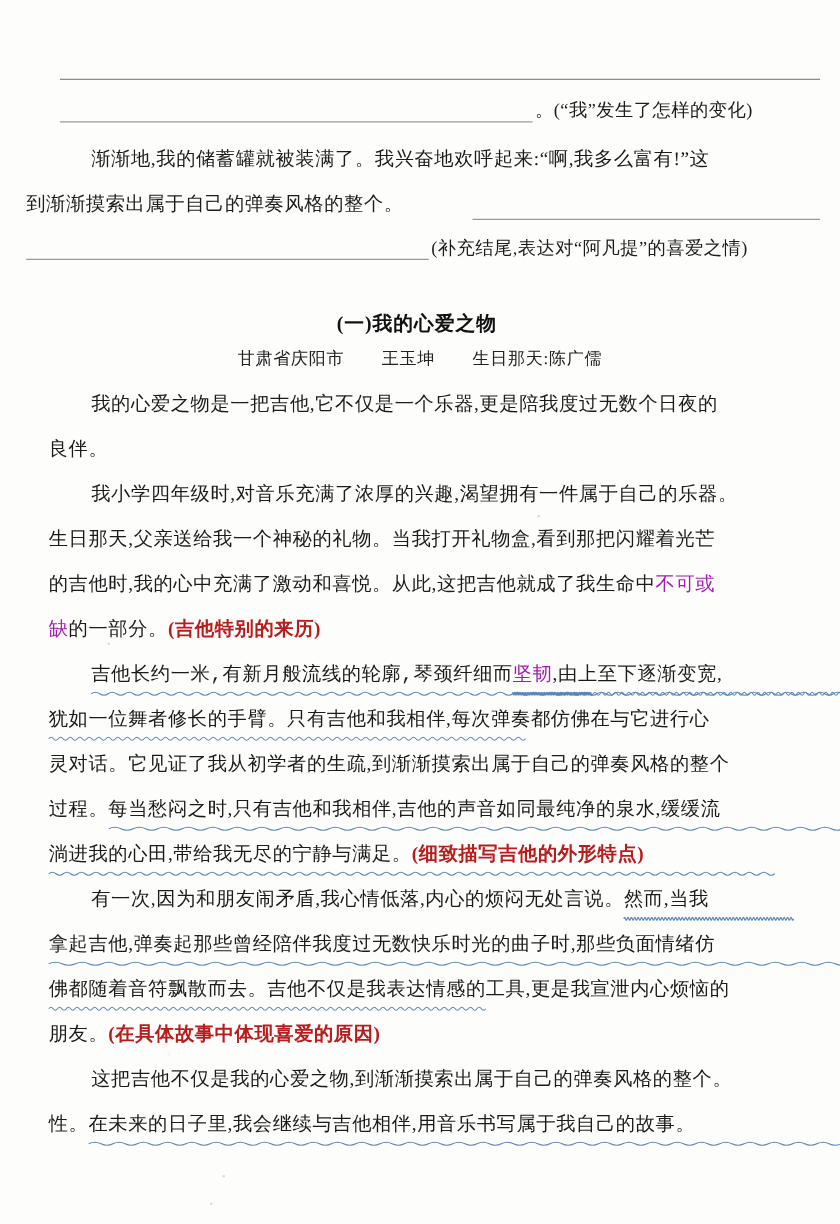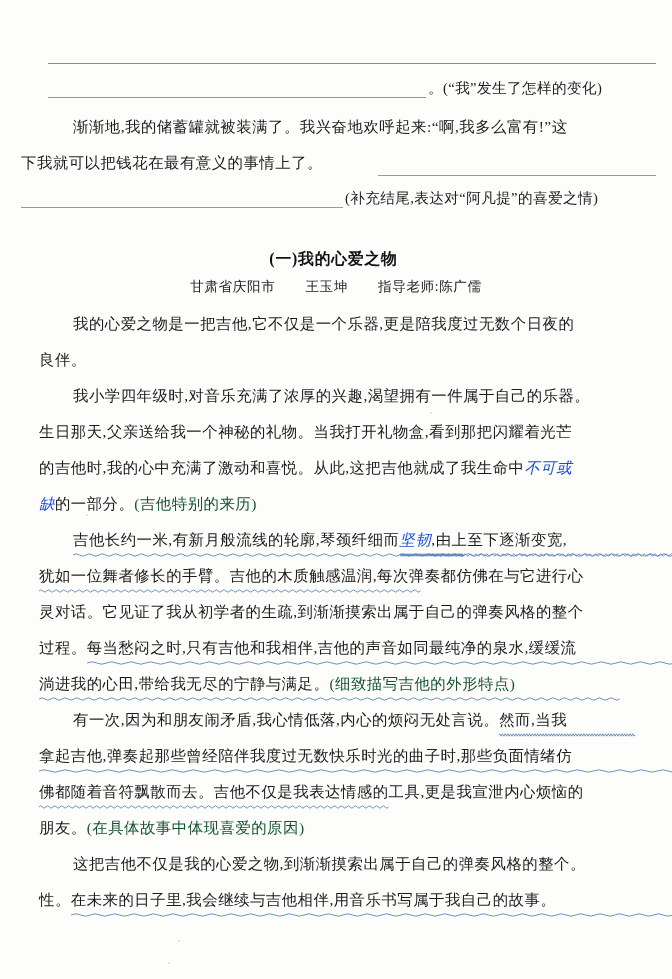--- a/index.html
+++ b/index.html
@@ -99,25 +99,25 @@
     padding-left: 39px;
     padding-right: 22px;
     font-size: 15.4px;
     line-height: 36px;
     letter-spacing: 0.5px;
     color: #1b1b1b;
     white-space: nowrap;
     font-family: "Liberation Serif", "DejaVu Serif", serif;
   }
   .blue {
-    color: #1d4ed8;
-    font-style: italic;
+    color: #a21caf;
   }
   .note {
-    color: #14532d;
+    color: #b91c1c;
+    font-weight: bold;
   }
   
   .wavy-svg {
     position: relative;
   }
   .wavy-svg svg {
     position: absolute;
     left: 0;
     bottom: 1px;
     width: 100%;
@@ -140,57 +140,57 @@
   <div class="topwrap">
 
     <div class="rule-full" style="left:48px; top:63px; width:608px;"></div>
 
     <div class="rule-soft" style="left:48px; top:97px; width:378px;"></div>
 
     <div class="qline" style="left:428px; top:79px;">。(“我”发生了怎样的变化)</div>
 
     <div class="qline" style="left:39px; top:117px; font-size:15.4px; letter-spacing:0.5px;"><span class="indent"></span>渐渐地,我的储蓄罐就被装满了。我兴奋地欢呼起来:“啊,我多么富有!”这</div>
 
-    <div class="qline" style="left:21px; top:153px; font-size:15.4px; letter-spacing:0.5px;">下我就可以把钱花在最有意义的事情上了。</div>
+    <div class="qline" style="left:21px; top:153px; font-size:15.4px; letter-spacing:0.5px;">到渐渐摸索出属于自己的弹奏风格的整个。</div>
 
     <div class="rule-soft" style="left:378px; top:175px; width:278px;"></div>
 
     <div class="rule-soft" style="left:21px; top:207px; width:322px;"></div>
 
     <div class="qline" style="left:345px; top:189px;">(补充结尾,表达对“阿凡提”的喜爱之情)</div>
   </div>
 
 
   <div class="essay-title">(一)我的心爱之物</div>
 
   <div class="byline">
     <span>甘肃省庆阳市</span>
     <span class="gap"></span>
     <span>王玉坤</span>
     <span class="gap"></span>
-    <span>指导老师:</span><span>陈广儒</span>
+    <span>生日那天:</span><span>陈广儒</span>
   </div>
 
   <div id="essay">
       <div class="ln"><span class="indent"></span><span>我的心爱之物是一把吉他,它不仅是一个乐器,更是陪我度过无数个日夜的</span></div>
       <div class="ln"><span>良伴。</span></div>
       <div class="ln"><span class="indent"></span><span>我小学四年级时,对音乐充满了浓厚的兴趣,渴望拥有一件属于自己的乐器。</span></div>
       <div class="ln"><span>生日那天,父亲送给我一个神秘的礼物。当我打开礼物盒,看到那把闪耀着光芒</span></div>
       <div class="ln"><span>的吉他时,我的心中充满了激动和喜悦。从此,这把吉他就成了我生命中</span><span class="blue">不可或</span></div>
       <div class="ln"><span class="blue">缺</span><span>的一部分。</span><span class="note">(吉他特别的来历)</span></div>
-      <div class="ln"><span class="indent"></span><span class="wavy-svg" style="display: inline-block;">吉他长约一米,有新月般流线的轮廓,琴颈纤细而<svg preserveAspectRatio="none" viewBox="0 0 100 5">
+      <div class="ln"><span class="indent"></span><span class="wavy-svg" style="display: inline-block; font-family: Liberation Mono, monospace;">吉他长约一米,有新月般流线的轮廓,琴颈纤细而<svg preserveAspectRatio="none" viewBox="0 0 100 5">
             <path d="M0 3 q1 -2.4 2 0 q1 2.4 2 0 q1 -2.4 2 0 q1 2.4 2 0 q1 -2.4 2 0 q1 2.4 2 0 q1 -2.4 2 0 q1 2.4 2 0 q1 -2.4 2 0 q1 2.4 2 0 q1 -2.4 2 0 q1 2.4 2 0 q1 -2.4 2 0 q1 2.4 2 0 q1 -2.4 2 0 q1 2.4 2 0 q1 -2.4 2 0 q1 2.4 2 0 q1 -2.4 2 0 q1 2.4 2 0 q1 -2.4 2 0 q1 2.4 2 0 q1 -2.4 2 0 q1 2.4 2 0 q1 -2.4 2 0 q1 2.4 2 0 q1 -2.4 2 0 q1 2.4 2 0 q1 -2.4 2 0 q1 2.4 2 0 q1 -2.4 2 0 q1 2.4 2 0 q1 -2.4 2 0 q1 2.4 2 0 q1 -2.4 2 0 q1 2.4 2 0 q1 -2.4 2 0 q1 2.4 2 0 q1 -2.4 2 0 q1 2.4 2 0 q1 -2.4 2 0 q1 2.4 2 0 q1 -2.4 2 0 q1 2.4 2 0 q1 -2.4 2 0 q1 2.4 2 0 q1 -2.4 2 0 q1 2.4 2 0 q1 -2.4 2 0 q1 2.4 2 0 q1 -2.4 2 0 q1 2.4 2 0 q1 -2.4 2 0 q1 2.4 2 0 q1 -2.4 2 0 q1 2.4 2 0 q1 -2.4 2 0 q1 2.4 2 0 q1 -2.4 2 0 q1 2.4 2 0 q1 -2.4 2 0 q1 2.4 2 0 q1 -2.4 2 0 q1 2.4 2 0 q1 -2.4 2 0 q1 2.4 2 0 q1 -2.4 2 0 q1 2.4 2 0 q1 -2.4 2 0 q1 2.4 2 0 q1 -2.4 2 0 q1 2.4 2 0 q1 -2.4 2 0 q1 2.4 2 0 q1 -2.4 2 0 q1 2.4 2 0 q1 -2.4 2 0 q1 2.4 2 0 q1 -2.4 2 0 q1 2.4 2 0 q1 -2.4 2 0 q1 2.4 2 0 q1 -2.4 2 0 q1 2.4 2 0 q1 -2.4 2 0 q1 2.4 2 0 q1 -2.4 2 0 q1 2.4 2 0 q1 -2.4 2 0 q1 2.4 2 0 q1 -2.4 2 0 q1 2.4 2 0 q1 -2.4 2 0 q1 2.4 2 0 q1 -2.4 2 0 q1 2.4 2 0 q1 -2.4 2 0 q1 2.4 2 0 q1 -2.4 2 0 q1 2.4 2 0" fill="none" stroke="#5b86b8" stroke-width="0.9" vector-effect="non-scaling-stroke"></path>
           </svg></span><span class="wavy-svg blue" style="display: inline-block;">坚韧<svg preserveAspectRatio="none" viewBox="0 0 100 5">
             <path d="M0 3 q1 -2.4 2 0 q1 2.4 2 0 q1 -2.4 2 0 q1 2.4 2 0 q1 -2.4 2 0 q1 2.4 2 0 q1 -2.4 2 0 q1 2.4 2 0 q1 -2.4 2 0 q1 2.4 2 0 q1 -2.4 2 0 q1 2.4 2 0 q1 -2.4 2 0 q1 2.4 2 0 q1 -2.4 2 0 q1 2.4 2 0 q1 -2.4 2 0 q1 2.4 2 0 q1 -2.4 2 0 q1 2.4 2 0 q1 -2.4 2 0 q1 2.4 2 0 q1 -2.4 2 0 q1 2.4 2 0 q1 -2.4 2 0 q1 2.4 2 0 q1 -2.4 2 0 q1 2.4 2 0 q1 -2.4 2 0 q1 2.4 2 0 q1 -2.4 2 0 q1 2.4 2 0 q1 -2.4 2 0 q1 2.4 2 0 q1 -2.4 2 0 q1 2.4 2 0 q1 -2.4 2 0 q1 2.4 2 0 q1 -2.4 2 0 q1 2.4 2 0 q1 -2.4 2 0 q1 2.4 2 0 q1 -2.4 2 0 q1 2.4 2 0 q1 -2.4 2 0 q1 2.4 2 0 q1 -2.4 2 0 q1 2.4 2 0 q1 -2.4 2 0 q1 2.4 2 0 q1 -2.4 2 0 q1 2.4 2 0 q1 -2.4 2 0 q1 2.4 2 0 q1 -2.4 2 0 q1 2.4 2 0 q1 -2.4 2 0 q1 2.4 2 0 q1 -2.4 2 0 q1 2.4 2 0 q1 -2.4 2 0 q1 2.4 2 0 q1 -2.4 2 0 q1 2.4 2 0 q1 -2.4 2 0 q1 2.4 2 0 q1 -2.4 2 0 q1 2.4 2 0 q1 -2.4 2 0 q1 2.4 2 0 q1 -2.4 2 0 q1 2.4 2 0 q1 -2.4 2 0 q1 2.4 2 0 q1 -2.4 2 0 q1 2.4 2 0 q1 -2.4 2 0 q1 2.4 2 0 q1 -2.4 2 0 q1 2.4 2 0 q1 -2.4 2 0 q1 2.4 2 0 q1 -2.4 2 0 q1 2.4 2 0 q1 -2.4 2 0 q1 2.4 2 0 q1 -2.4 2 0 q1 2.4 2 0 q1 -2.4 2 0 q1 2.4 2 0 q1 -2.4 2 0 q1 2.4 2 0 q1 -2.4 2 0 q1 2.4 2 0 q1 -2.4 2 0 q1 2.4 2 0 q1 -2.4 2 0 q1 2.4 2 0 q1 -2.4 2 0 q1 2.4 2 0" fill="none" stroke="#5b86b8" stroke-width="0.9" vector-effect="non-scaling-stroke"></path>
           </svg></span><span class="wavy-svg" style="display: inline-block;">,由上至下逐渐变宽,<svg preserveAspectRatio="none" viewBox="0 0 100 5">
             <path d="M0 3 q1 -2.4 2 0 q1 2.4 2 0 q1 -2.4 2 0 q1 2.4 2 0 q1 -2.4 2 0 q1 2.4 2 0 q1 -2.4 2 0 q1 2.4 2 0 q1 -2.4 2 0 q1 2.4 2 0 q1 -2.4 2 0 q1 2.4 2 0 q1 -2.4 2 0 q1 2.4 2 0 q1 -2.4 2 0 q1 2.4 2 0 q1 -2.4 2 0 q1 2.4 2 0 q1 -2.4 2 0 q1 2.4 2 0 q1 -2.4 2 0 q1 2.4 2 0 q1 -2.4 2 0 q1 2.4 2 0 q1 -2.4 2 0 q1 2.4 2 0 q1 -2.4 2 0 q1 2.4 2 0 q1 -2.4 2 0 q1 2.4 2 0 q1 -2.4 2 0 q1 2.4 2 0 q1 -2.4 2 0 q1 2.4 2 0 q1 -2.4 2 0 q1 2.4 2 0 q1 -2.4 2 0 q1 2.4 2 0 q1 -2.4 2 0 q1 2.4 2 0 q1 -2.4 2 0 q1 2.4 2 0 q1 -2.4 2 0 q1 2.4 2 0 q1 -2.4 2 0 q1 2.4 2 0 q1 -2.4 2 0 q1 2.4 2 0 q1 -2.4 2 0 q1 2.4 2 0 q1 -2.4 2 0 q1 2.4 2 0 q1 -2.4 2 0 q1 2.4 2 0 q1 -2.4 2 0 q1 2.4 2 0 q1 -2.4 2 0 q1 2.4 2 0 q1 -2.4 2 0 q1 2.4 2 0 q1 -2.4 2 0 q1 2.4 2 0 q1 -2.4 2 0 q1 2.4 2 0 q1 -2.4 2 0 q1 2.4 2 0 q1 -2.4 2 0 q1 2.4 2 0 q1 -2.4 2 0 q1 2.4 2 0 q1 -2.4 2 0 q1 2.4 2 0 q1 -2.4 2 0 q1 2.4 2 0 q1 -2.4 2 0 q1 2.4 2 0 q1 -2.4 2 0 q1 2.4 2 0 q1 -2.4 2 0 q1 2.4 2 0 q1 -2.4 2 0 q1 2.4 2 0 q1 -2.4 2 0 q1 2.4 2 0 q1 -2.4 2 0 q1 2.4 2 0 q1 -2.4 2 0 q1 2.4 2 0 q1 -2.4 2 0 q1 2.4 2 0 q1 -2.4 2 0 q1 2.4 2 0 q1 -2.4 2 0 q1 2.4 2 0 q1 -2.4 2 0 q1 2.4 2 0 q1 -2.4 2 0 q1 2.4 2 0 q1 -2.4 2 0 q1 2.4 2 0" fill="none" stroke="#5b86b8" stroke-width="0.9" vector-effect="non-scaling-stroke"></path>
           </svg></span></div>
       <div class="ln"><span class="wavy-svg" style="display: inline-block;">犹如一位舞者修长的手臂。<svg preserveAspectRatio="none" viewBox="0 0 100 5">
             <path d="M0 3 q1 -2.4 2 0 q1 2.4 2 0 q1 -2.4 2 0 q1 2.4 2 0 q1 -2.4 2 0 q1 2.4 2 0 q1 -2.4 2 0 q1 2.4 2 0 q1 -2.4 2 0 q1 2.4 2 0 q1 -2.4 2 0 q1 2.4 2 0 q1 -2.4 2 0 q1 2.4 2 0 q1 -2.4 2 0 q1 2.4 2 0 q1 -2.4 2 0 q1 2.4 2 0 q1 -2.4 2 0 q1 2.4 2 0 q1 -2.4 2 0 q1 2.4 2 0 q1 -2.4 2 0 q1 2.4 2 0 q1 -2.4 2 0 q1 2.4 2 0 q1 -2.4 2 0 q1 2.4 2 0 q1 -2.4 2 0 q1 2.4 2 0 q1 -2.4 2 0 q1 2.4 2 0 q1 -2.4 2 0 q1 2.4 2 0 q1 -2.4 2 0 q1 2.4 2 0 q1 -2.4 2 0 q1 2.4 2 0 q1 -2.4 2 0 q1 2.4 2 0 q1 -2.4 2 0 q1 2.4 2 0 q1 -2.4 2 0 q1 2.4 2 0 q1 -2.4 2 0 q1 2.4 2 0 q1 -2.4 2 0 q1 2.4 2 0 q1 -2.4 2 0 q1 2.4 2 0 q1 -2.4 2 0 q1 2.4 2 0 q1 -2.4 2 0 q1 2.4 2 0 q1 -2.4 2 0 q1 2.4 2 0 q1 -2.4 2 0 q1 2.4 2 0 q1 -2.4 2 0 q1 2.4 2 0 q1 -2.4 2 0 q1 2.4 2 0 q1 -2.4 2 0 q1 2.4 2 0 q1 -2.4 2 0 q1 2.4 2 0 q1 -2.4 2 0 q1 2.4 2 0 q1 -2.4 2 0 q1 2.4 2 0 q1 -2.4 2 0 q1 2.4 2 0 q1 -2.4 2 0 q1 2.4 2 0 q1 -2.4 2 0 q1 2.4 2 0 q1 -2.4 2 0 q1 2.4 2 0 q1 -2.4 2 0 q1 2.4 2 0 q1 -2.4 2 0 q1 2.4 2 0 q1 -2.4 2 0 q1 2.4 2 0 q1 -2.4 2 0 q1 2.4 2 0 q1 -2.4 2 0 q1 2.4 2 0 q1 -2.4 2 0 q1 2.4 2 0 q1 -2.4 2 0 q1 2.4 2 0 q1 -2.4 2 0 q1 2.4 2 0 q1 -2.4 2 0 q1 2.4 2 0 q1 -2.4 2 0 q1 2.4 2 0 q1 -2.4 2 0 q1 2.4 2 0" fill="none" stroke="#5b86b8" stroke-width="0.9" vector-effect="non-scaling-stroke"></path>
-          </svg></span><span>吉他的木质触感温润,每次弹奏都仿佛在与它进行心</span></div>
+          </svg></span><span>只有吉他和我相伴,每次弹奏都仿佛在与它进行心</span></div>
       <div class="ln"><span>灵对话。它见证了我从初学者的生疏,到渐渐摸索出属于自己的弹奏风格的整个</span></div>
       <div class="ln"><span>过程。</span><span class="wavy-svg" style="display: inline-block;">每当愁闷之时,只有吉他和我相伴,吉他的声音如同最纯净的泉水,缓缓流<svg preserveAspectRatio="none" viewBox="0 0 100 5">
             <path d="M0 3 q1 -2.4 2 0 q1 2.4 2 0 q1 -2.4 2 0 q1 2.4 2 0 q1 -2.4 2 0 q1 2.4 2 0 q1 -2.4 2 0 q1 2.4 2 0 q1 -2.4 2 0 q1 2.4 2 0 q1 -2.4 2 0 q1 2.4 2 0 q1 -2.4 2 0 q1 2.4 2 0 q1 -2.4 2 0 q1 2.4 2 0 q1 -2.4 2 0 q1 2.4 2 0 q1 -2.4 2 0 q1 2.4 2 0 q1 -2.4 2 0 q1 2.4 2 0 q1 -2.4 2 0 q1 2.4 2 0 q1 -2.4 2 0 q1 2.4 2 0 q1 -2.4 2 0 q1 2.4 2 0 q1 -2.4 2 0 q1 2.4 2 0 q1 -2.4 2 0 q1 2.4 2 0 q1 -2.4 2 0 q1 2.4 2 0 q1 -2.4 2 0 q1 2.4 2 0 q1 -2.4 2 0 q1 2.4 2 0 q1 -2.4 2 0 q1 2.4 2 0 q1 -2.4 2 0 q1 2.4 2 0 q1 -2.4 2 0 q1 2.4 2 0 q1 -2.4 2 0 q1 2.4 2 0 q1 -2.4 2 0 q1 2.4 2 0 q1 -2.4 2 0 q1 2.4 2 0 q1 -2.4 2 0 q1 2.4 2 0 q1 -2.4 2 0 q1 2.4 2 0 q1 -2.4 2 0 q1 2.4 2 0 q1 -2.4 2 0 q1 2.4 2 0 q1 -2.4 2 0 q1 2.4 2 0 q1 -2.4 2 0 q1 2.4 2 0 q1 -2.4 2 0 q1 2.4 2 0 q1 -2.4 2 0 q1 2.4 2 0 q1 -2.4 2 0 q1 2.4 2 0 q1 -2.4 2 0 q1 2.4 2 0 q1 -2.4 2 0 q1 2.4 2 0 q1 -2.4 2 0 q1 2.4 2 0 q1 -2.4 2 0 q1 2.4 2 0 q1 -2.4 2 0 q1 2.4 2 0 q1 -2.4 2 0 q1 2.4 2 0 q1 -2.4 2 0 q1 2.4 2 0 q1 -2.4 2 0 q1 2.4 2 0 q1 -2.4 2 0 q1 2.4 2 0 q1 -2.4 2 0 q1 2.4 2 0 q1 -2.4 2 0 q1 2.4 2 0 q1 -2.4 2 0 q1 2.4 2 0 q1 -2.4 2 0 q1 2.4 2 0 q1 -2.4 2 0 q1 2.4 2 0 q1 -2.4 2 0 q1 2.4 2 0 q1 -2.4 2 0 q1 2.4 2 0" fill="none" stroke="#5b86b8" stroke-width="0.9" vector-effect="non-scaling-stroke"></path>
           </svg></span></div>
       <div class="ln"><span class="wavy-svg" style="display: inline-block;">淌进我的心田,带给我无尽的宁静与满足。<svg preserveAspectRatio="none" viewBox="0 0 100 5">
             <path d="M0 3 q1 -2.4 2 0 q1 2.4 2 0 q1 -2.4 2 0 q1 2.4 2 0 q1 -2.4 2 0 q1 2.4 2 0 q1 -2.4 2 0 q1 2.4 2 0 q1 -2.4 2 0 q1 2.4 2 0 q1 -2.4 2 0 q1 2.4 2 0 q1 -2.4 2 0 q1 2.4 2 0 q1 -2.4 2 0 q1 2.4 2 0 q1 -2.4 2 0 q1 2.4 2 0 q1 -2.4 2 0 q1 2.4 2 0 q1 -2.4 2 0 q1 2.4 2 0 q1 -2.4 2 0 q1 2.4 2 0 q1 -2.4 2 0 q1 2.4 2 0 q1 -2.4 2 0 q1 2.4 2 0 q1 -2.4 2 0 q1 2.4 2 0 q1 -2.4 2 0 q1 2.4 2 0 q1 -2.4 2 0 q1 2.4 2 0 q1 -2.4 2 0 q1 2.4 2 0 q1 -2.4 2 0 q1 2.4 2 0 q1 -2.4 2 0 q1 2.4 2 0 q1 -2.4 2 0 q1 2.4 2 0 q1 -2.4 2 0 q1 2.4 2 0 q1 -2.4 2 0 q1 2.4 2 0 q1 -2.4 2 0 q1 2.4 2 0 q1 -2.4 2 0 q1 2.4 2 0 q1 -2.4 2 0 q1 2.4 2 0 q1 -2.4 2 0 q1 2.4 2 0 q1 -2.4 2 0 q1 2.4 2 0 q1 -2.4 2 0 q1 2.4 2 0 q1 -2.4 2 0 q1 2.4 2 0 q1 -2.4 2 0 q1 2.4 2 0 q1 -2.4 2 0 q1 2.4 2 0 q1 -2.4 2 0 q1 2.4 2 0 q1 -2.4 2 0 q1 2.4 2 0 q1 -2.4 2 0 q1 2.4 2 0 q1 -2.4 2 0 q1 2.4 2 0 q1 -2.4 2 0 q1 2.4 2 0 q1 -2.4 2 0 q1 2.4 2 0 q1 -2.4 2 0 q1 2.4 2 0 q1 -2.4 2 0 q1 2.4 2 0 q1 -2.4 2 0 q1 2.4 2 0 q1 -2.4 2 0 q1 2.4 2 0 q1 -2.4 2 0 q1 2.4 2 0 q1 -2.4 2 0 q1 2.4 2 0 q1 -2.4 2 0 q1 2.4 2 0 q1 -2.4 2 0 q1 2.4 2 0 q1 -2.4 2 0 q1 2.4 2 0 q1 -2.4 2 0 q1 2.4 2 0 q1 -2.4 2 0 q1 2.4 2 0 q1 -2.4 2 0 q1 2.4 2 0" fill="none" stroke="#5b86b8" stroke-width="0.9" vector-effect="non-scaling-stroke"></path>
           </svg></span><span class="note">(细致描写吉他的外形特点)</span></div>
       <div class="ln"><span class="indent"></span><span>有一次,因为和朋友闹矛盾,我心情低落,内心的烦闷无处言说。</span><span class="wavy-svg" style="display: inline-block;">然而,当我<svg preserveAspectRatio="none" viewBox="0 0 100 5">
             <path d="M0 3 q1 -2.4 2 0 q1 2.4 2 0 q1 -2.4 2 0 q1 2.4 2 0 q1 -2.4 2 0 q1 2.4 2 0 q1 -2.4 2 0 q1 2.4 2 0 q1 -2.4 2 0 q1 2.4 2 0 q1 -2.4 2 0 q1 2.4 2 0 q1 -2.4 2 0 q1 2.4 2 0 q1 -2.4 2 0 q1 2.4 2 0 q1 -2.4 2 0 q1 2.4 2 0 q1 -2.4 2 0 q1 2.4 2 0 q1 -2.4 2 0 q1 2.4 2 0 q1 -2.4 2 0 q1 2.4 2 0 q1 -2.4 2 0 q1 2.4 2 0 q1 -2.4 2 0 q1 2.4 2 0 q1 -2.4 2 0 q1 2.4 2 0 q1 -2.4 2 0 q1 2.4 2 0 q1 -2.4 2 0 q1 2.4 2 0 q1 -2.4 2 0 q1 2.4 2 0 q1 -2.4 2 0 q1 2.4 2 0 q1 -2.4 2 0 q1 2.4 2 0 q1 -2.4 2 0 q1 2.4 2 0 q1 -2.4 2 0 q1 2.4 2 0 q1 -2.4 2 0 q1 2.4 2 0 q1 -2.4 2 0 q1 2.4 2 0 q1 -2.4 2 0 q1 2.4 2 0 q1 -2.4 2 0 q1 2.4 2 0 q1 -2.4 2 0 q1 2.4 2 0 q1 -2.4 2 0 q1 2.4 2 0 q1 -2.4 2 0 q1 2.4 2 0 q1 -2.4 2 0 q1 2.4 2 0 q1 -2.4 2 0 q1 2.4 2 0 q1 -2.4 2 0 q1 2.4 2 0 q1 -2.4 2 0 q1 2.4 2 0 q1 -2.4 2 0 q1 2.4 2 0 q1 -2.4 2 0 q1 2.4 2 0 q1 -2.4 2 0 q1 2.4 2 0 q1 -2.4 2 0 q1 2.4 2 0 q1 -2.4 2 0 q1 2.4 2 0 q1 -2.4 2 0 q1 2.4 2 0 q1 -2.4 2 0 q1 2.4 2 0 q1 -2.4 2 0 q1 2.4 2 0 q1 -2.4 2 0 q1 2.4 2 0 q1 -2.4 2 0 q1 2.4 2 0 q1 -2.4 2 0 q1 2.4 2 0 q1 -2.4 2 0 q1 2.4 2 0 q1 -2.4 2 0 q1 2.4 2 0 q1 -2.4 2 0 q1 2.4 2 0 q1 -2.4 2 0 q1 2.4 2 0 q1 -2.4 2 0 q1 2.4 2 0 q1 -2.4 2 0 q1 2.4 2 0" fill="none" stroke="#5b86b8" stroke-width="0.9" vector-effect="non-scaling-stroke"></path>
           </svg></span></div>

